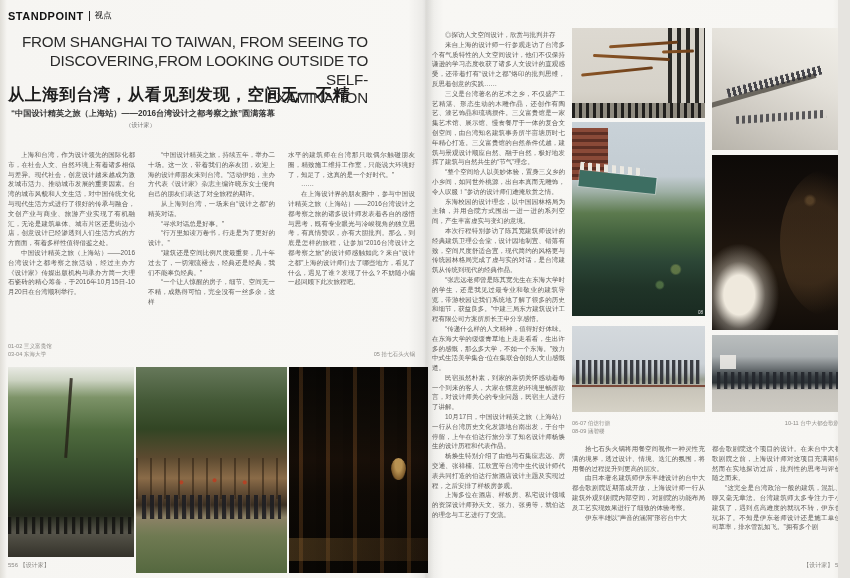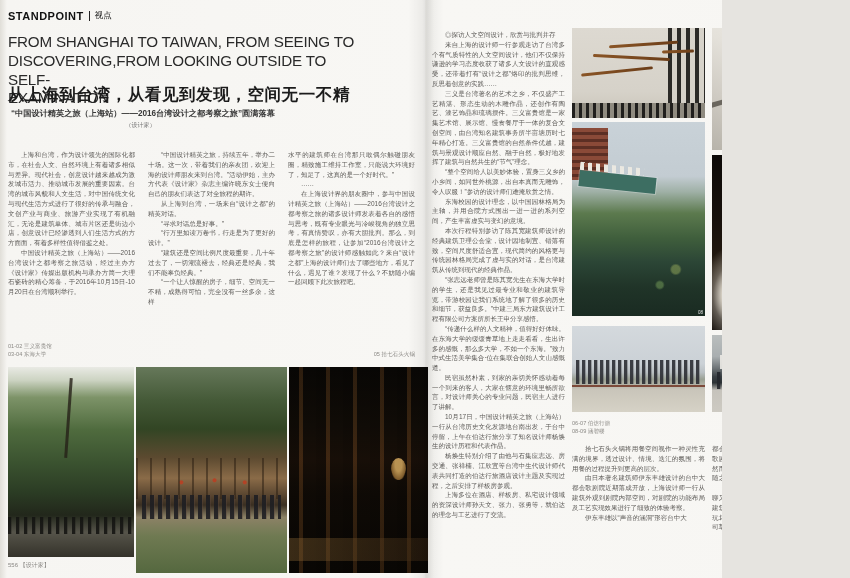--- a/index.html
+++ b/index.html
@@ -1,31 +1,31 @@
 <!DOCTYPE html>
 <html><head>
 <meta charset="utf-8">
 <style>
   html,body{margin:0;padding:0;background:#e6e4e0;}
-  .spread{position:relative;width:722px;height:578px;background:#ffffff;
+  .spread{position:relative;width:838px;height:578px;background:#ffffff;
     font-family:"Liberation Sans",sans-serif;overflow:hidden;}
   .page{position:absolute;top:0;bottom:0;}
   .page-left{left:0;width:425px;background:linear-gradient(90deg,#e0ded8 0,#f6f5f2 7px,#f8f7f4 100%);}
   .page-right{left:425px;width:425px;background:linear-gradient(90deg,#f3f2ee 0,#f8f7f4 12px,#f7f6f3 96%,#e7e5e0 100%);}
   .gutter{position:absolute;top:0;bottom:0;left:408px;width:36px;pointer-events:none;
     background:linear-gradient(90deg,rgba(0,0,0,0) 0%,rgba(0,0,0,0.05) 40%,rgba(0,0,0,0.10) 52%,rgba(0,0,0,0.03) 72%,rgba(0,0,0,0) 100%);}
 
   .abs{position:absolute;}
   .masthead{left:8px;top:10px;display:flex;align-items:center;}
   .mast-en{font-size:11px;font-weight:bold;color:#111;letter-spacing:.5px;}
   .mast-sep{display:inline-block;width:1px;height:10px;background:#222;margin:0 5px;}
   .mast-cn{font-size:8.5px;color:#222;}
 
   .headline-en{left:8px;top:33px;width:360px;font-size:15.2px;line-height:18.8px;
-    color:#2a2a2a;letter-spacing:-0.2px;font-weight:500;}
+    color:#2a2a2a;letter-spacing:-0.2px;font-weight:500;text-align:right;}
   .headline-cn{left:8px;top:84px;margin:0;font-size:16.5px;font-weight:bold;color:#1b1b1b;letter-spacing:.6px;}
   .subtitle{left:11px;top:108px;font-size:8.2px;font-weight:bold;color:#3a3a3a;}
   .byline{left:8px;top:121px;width:265px;text-align:center;font-size:6px;color:#777;}
 
   .col{position:absolute;font-size:6.5px;line-height:9.8px;color:#5c5a57;text-align:justify;overflow:hidden;}
   .colL1{left:8px;top:150px;width:127px;height:192px;}
   .colL2{left:148px;top:150px;width:127px;height:210px;}
   .colL3{left:288px;top:150px;width:127px;height:196px;}
   .colR1{left:432px;top:30px;width:133px;height:526px;}
   .colA{left:572px;top:444px;width:133px;height:126px;}

